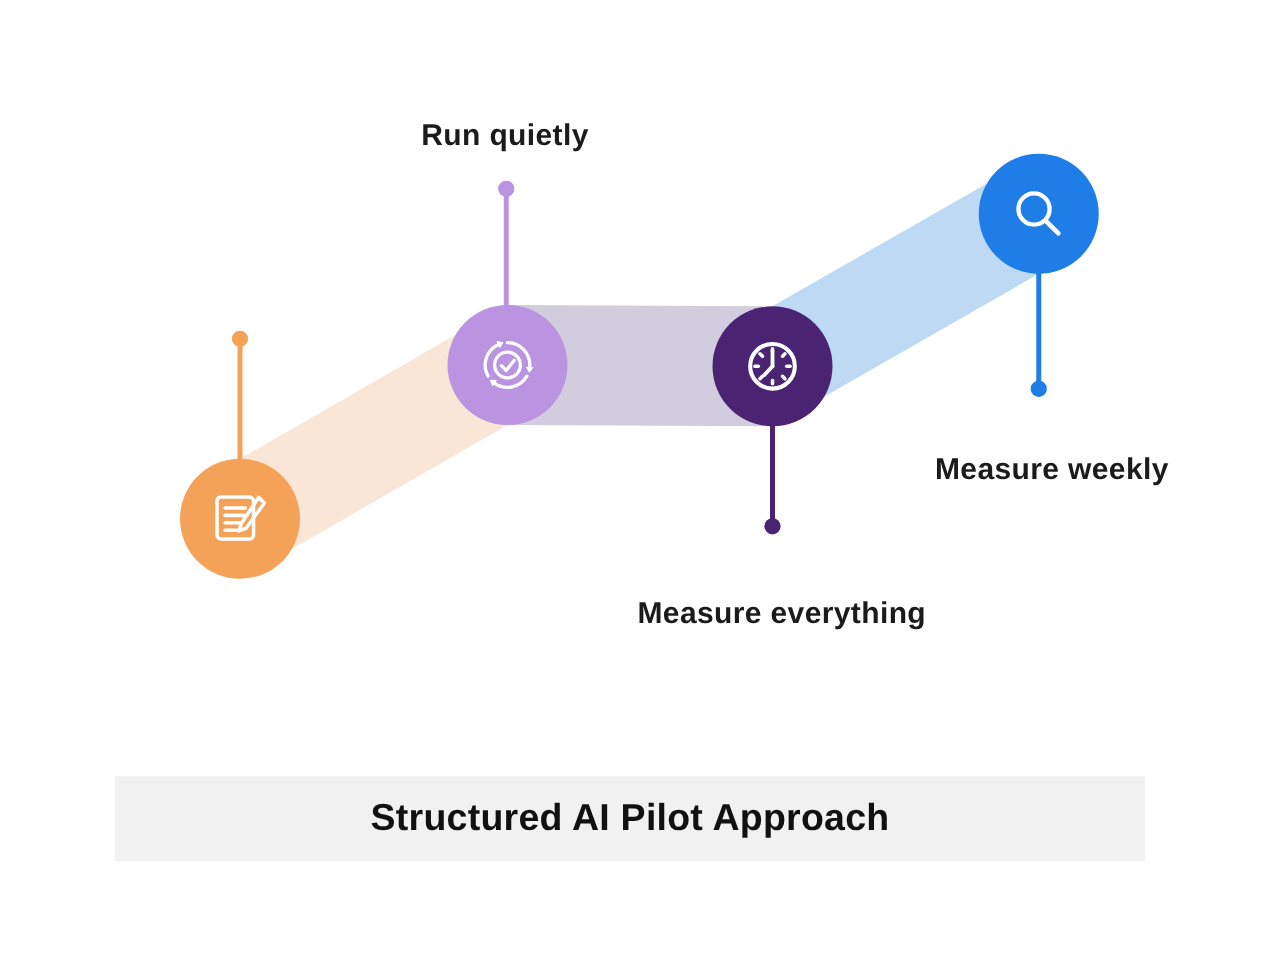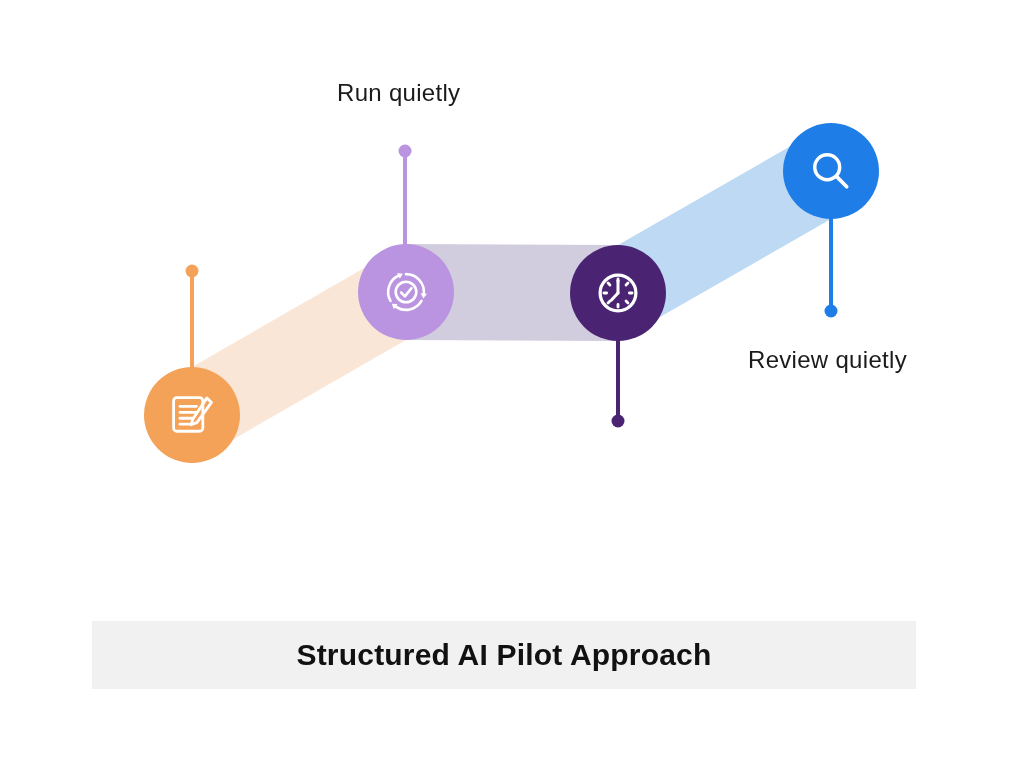--- a/index.html
+++ b/index.html
@@ -16,24 +16,25 @@
     overflow: hidden;
   }
   .diagram-svg {
     position: absolute;
     left: 0;
     top: 0;
   }
   .step-label {
     position: absolute;
     font-size: 24px;
-    font-weight: 400;
+    font-weight: 700;
     color: #1b1b1b;
     white-space: nowrap;
     letter-spacing: 0.3px;
+    margin-top: 16px;
   }
   .label-1 { left: 91px;  top: 205px; }
   .label-2 { left: 337px; top: 79px;  }
   .label-3 { left: 510px; top: 461px; }
   .label-4 { left: 748px; top: 346px; }
   .title-bar {
     position: absolute;
     left: 92px;
     top: 621px;
     width: 824px;
@@ -131,19 +132,20 @@
 
     <svg x="805" y="145" width="52" height="52" viewBox="0 0 48 48">
       <g fill="none" stroke="#ffffff" stroke-linecap="round">
         <circle cx="20.5" cy="20.5" r="11.5" stroke-width="3.2"></circle>
         <line x1="29" y1="29" x2="38.5" y2="38.5" stroke-width="3.4"></line>
       </g>
     </svg>
   </svg>
 
   <div class="step-label label-2">Run quietly</div>
-  <div class="step-label label-4">Review quietly</div>
+  <div class="step-label label-3">Measure everything</div>
+  <div class="step-label label-4">Measure weekly</div>
 
   <div class="title-bar">
     <h1 class="title-text">Structured AI Pilot Approach</h1>
   </div>
 
 </div>
 
 </body></html>

